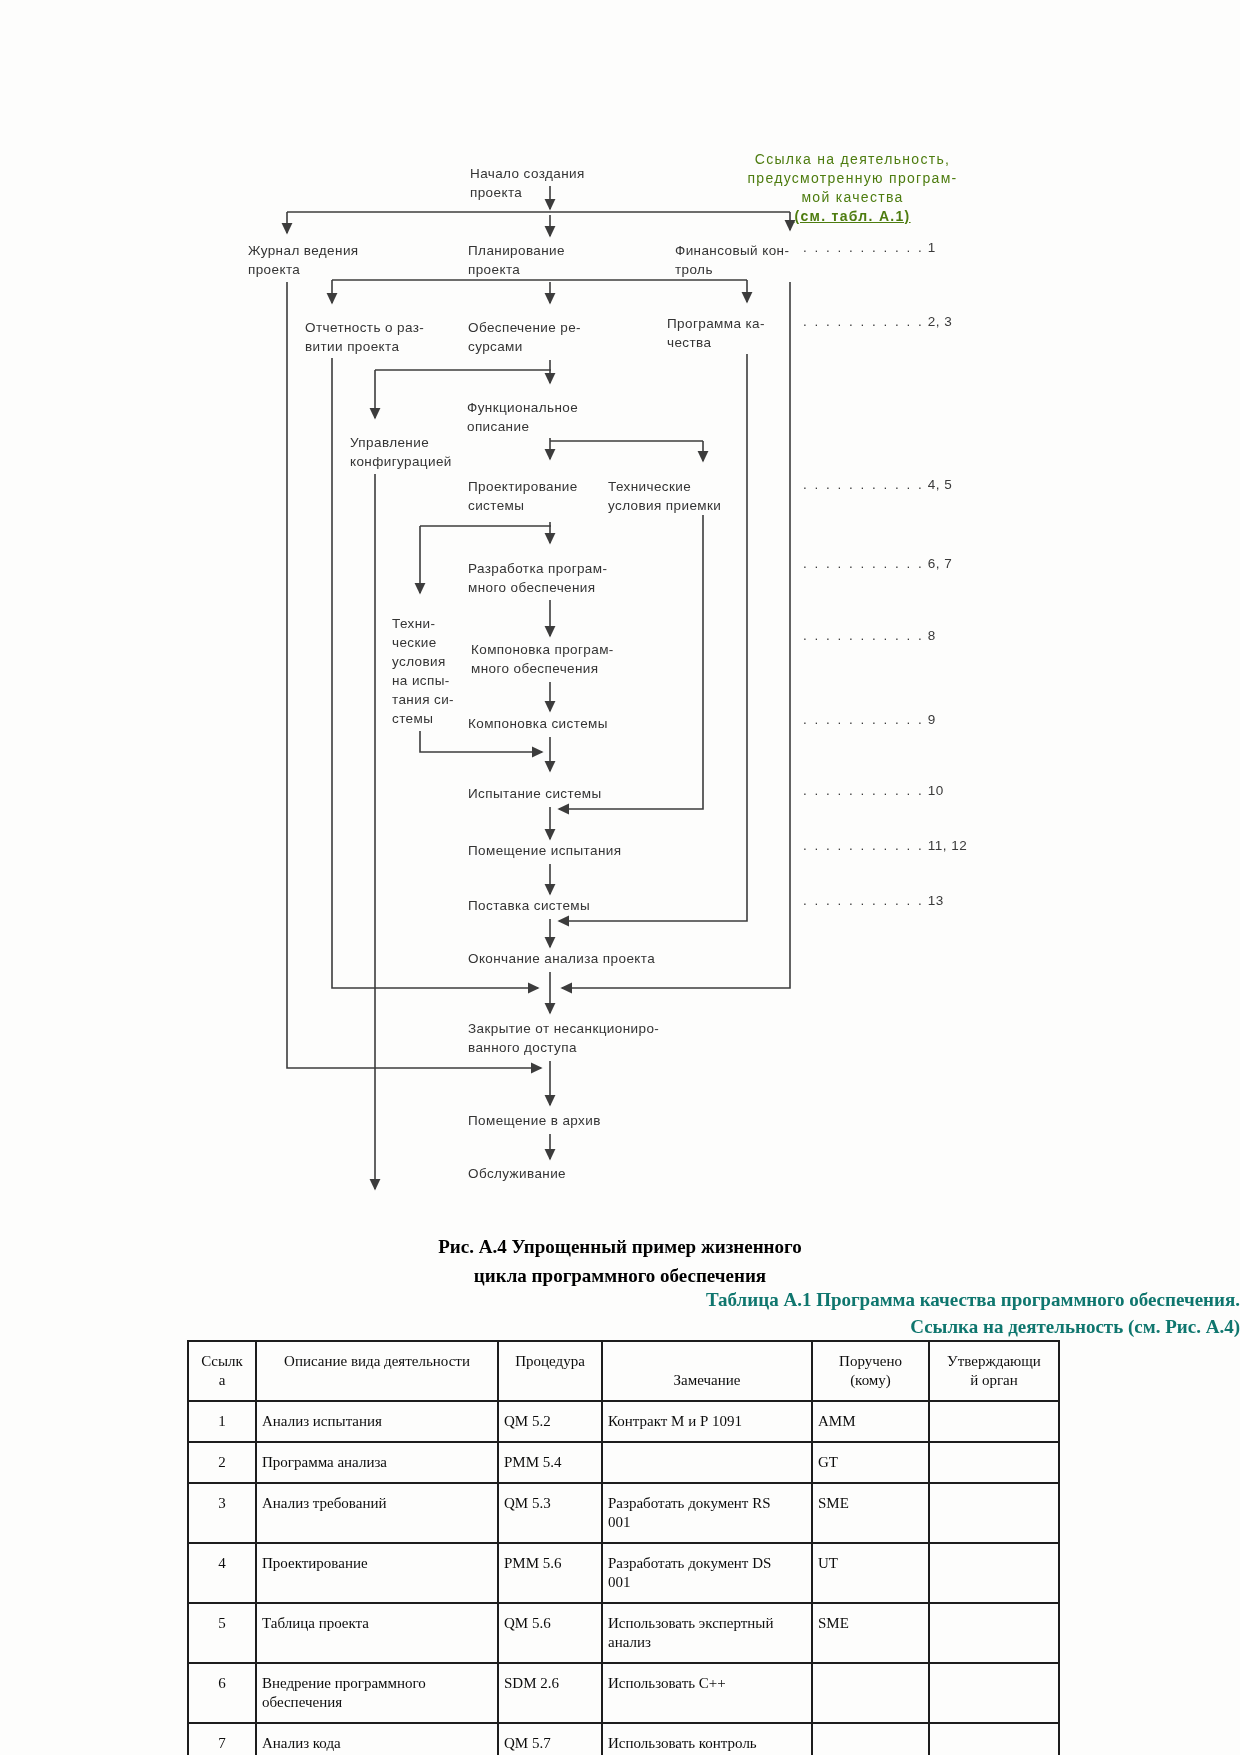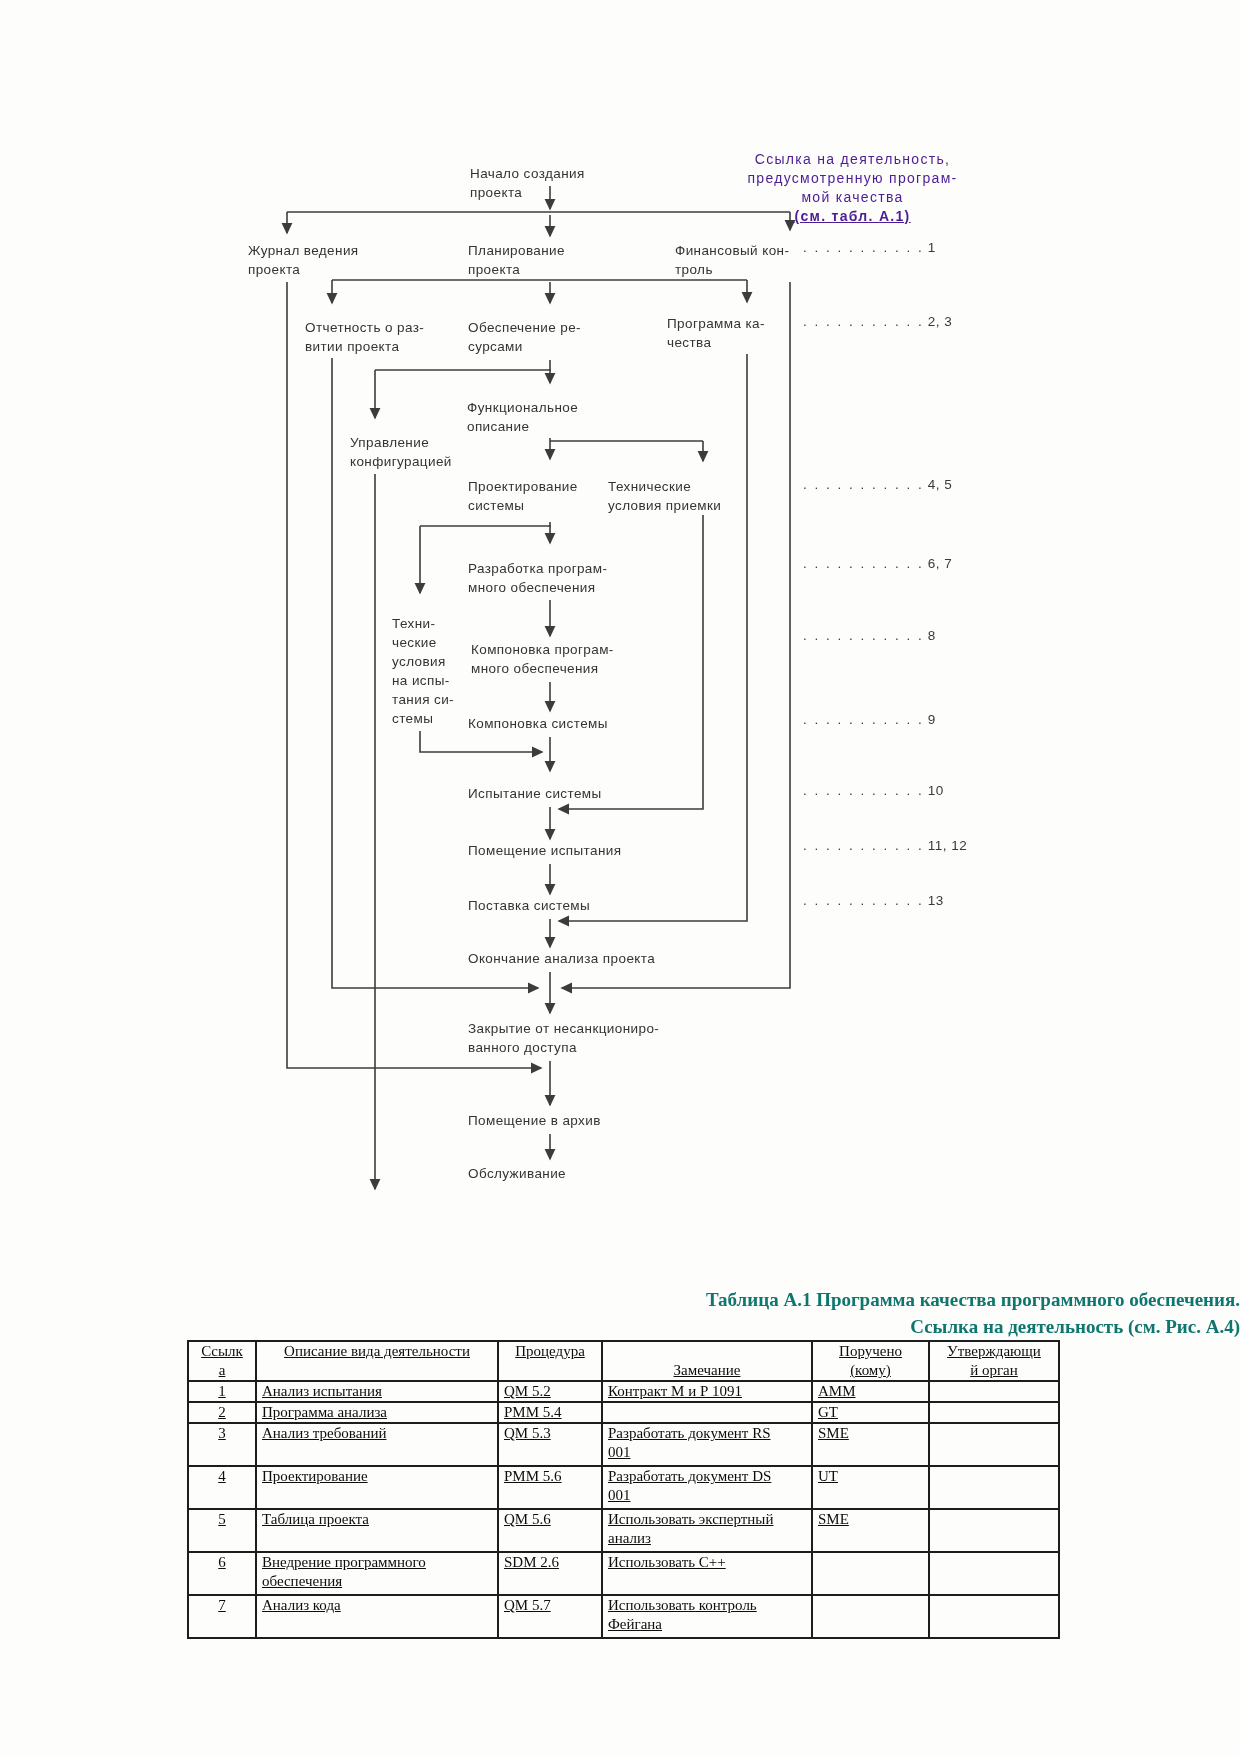--- a/index.html
+++ b/index.html
@@ -3,35 +3,35 @@
 <meta charset="utf-8">
 <style>
   html,body{margin:0;padding:0;background:#ddd;}
   .page{position:relative;width:1240px;height:1755px;background:#fdfdfc;margin:0 auto;overflow:hidden;
         font-family:"Liberation Sans",sans-serif;}
   .flowchart{position:absolute;left:0;top:0;width:1240px;height:1210px;}
   .chart-lines{position:absolute;left:0;top:0;}
   .node{position:absolute;font-size:13.5px;line-height:19px;letter-spacing:.4px;color:#343434;
         white-space:pre-line;}
   .ref-header{position:absolute;left:710px;top:150px;width:285px;text-align:center;
-        font-size:14px;line-height:19px;letter-spacing:1.3px;color:#4c1d95;}
+        font-size:14px;line-height:19px;letter-spacing:1.3px;color:#4d7c0f;}
   .ref-header .u{text-decoration:underline;font-weight:bold;}
   .ref-row{position:absolute;left:803px;font-size:13.5px;line-height:16px;color:#3a3a3a;white-space:nowrap;}
   .ref-row .num{margin-left:4px;letter-spacing:.5px;}
   .ref-row .dots{letter-spacing:2px;}
   .caption{position:absolute;left:0;top:1232px;width:1240px;text-align:center;
         font-family:"Liberation Serif",serif;font-weight:bold;font-size:19px;line-height:29px;
         color:#000;white-space:pre-line;}
   .table-title{position:absolute;left:0;top:1286px;width:1240px;text-align:right;
         font-family:"Liberation Serif",serif;font-weight:bold;font-size:19px;line-height:27px;
         color:#0f766e;white-space:pre-line;}
   table.qtable{position:absolute;left:187px;top:1340px;width:871px;border-collapse:collapse;
         table-layout:fixed;font-family:"Liberation Serif",serif;font-size:15px;line-height:19px;color:#0d0d0d;}
-  .qtable th,.qtable td{border:2px solid #1d1d1d;padding:0 5px;vertical-align:top;
-        white-space:pre-line;overflow:hidden;font-weight:normal;text-align:left;text-decoration:underline;}
+  .qtable th,.qtable td{border:2px solid #1d1d1d;padding:10px 5px;vertical-align:top;
+        white-space:pre-line;overflow:hidden;font-weight:normal;text-align:left;}
   .qtable th{text-align:center;}
   .qtable th.bottom{vertical-align:bottom;}
   .qtable td.center{text-align:center;}
   tr.hh{height:38px;} tr.h1{height:20px;} tr.h2{height:18px;} tr.h3{height:43px;}
 </style>
 </head>
 <body>
 
 <div class="page">
 
@@ -134,20 +134,22 @@
     <div class="ref-row" style="top:314px"><span class="dots">. . . . . . . . . . .</span><span class="num">2, 3</span></div>
     <div class="ref-row" style="top:477px"><span class="dots">. . . . . . . . . . .</span><span class="num">4, 5</span></div>
     <div class="ref-row" style="top:556px"><span class="dots">. . . . . . . . . . .</span><span class="num">6, 7</span></div>
     <div class="ref-row" style="top:628px"><span class="dots">. . . . . . . . . . .</span><span class="num">8</span></div>
     <div class="ref-row" style="top:712px"><span class="dots">. . . . . . . . . . .</span><span class="num">9</span></div>
     <div class="ref-row" style="top:783px"><span class="dots">. . . . . . . . . . .</span><span class="num">10</span></div>
     <div class="ref-row" style="top:838px"><span class="dots">. . . . . . . . . . .</span><span class="num">11, 12</span></div>
     <div class="ref-row" style="top:893px"><span class="dots">. . . . . . . . . . .</span><span class="num">13</span></div>
   </div>
 
+  <div class="caption">Рис. А.4 Упрощенный пример жизненного
+цикла программного обеспечения</div>
   <div class="table-title">Таблица А.1 Программа качества программного обеспечения.
 Ссылка на деятельность (см. Рис. А.4)</div>
 
   <table class="qtable">
     <colgroup>
       <col style="width:68px">
         <col style="width:242px">
         <col style="width:104px">
       <col style="width:210px">
         <col style="width:117px">

